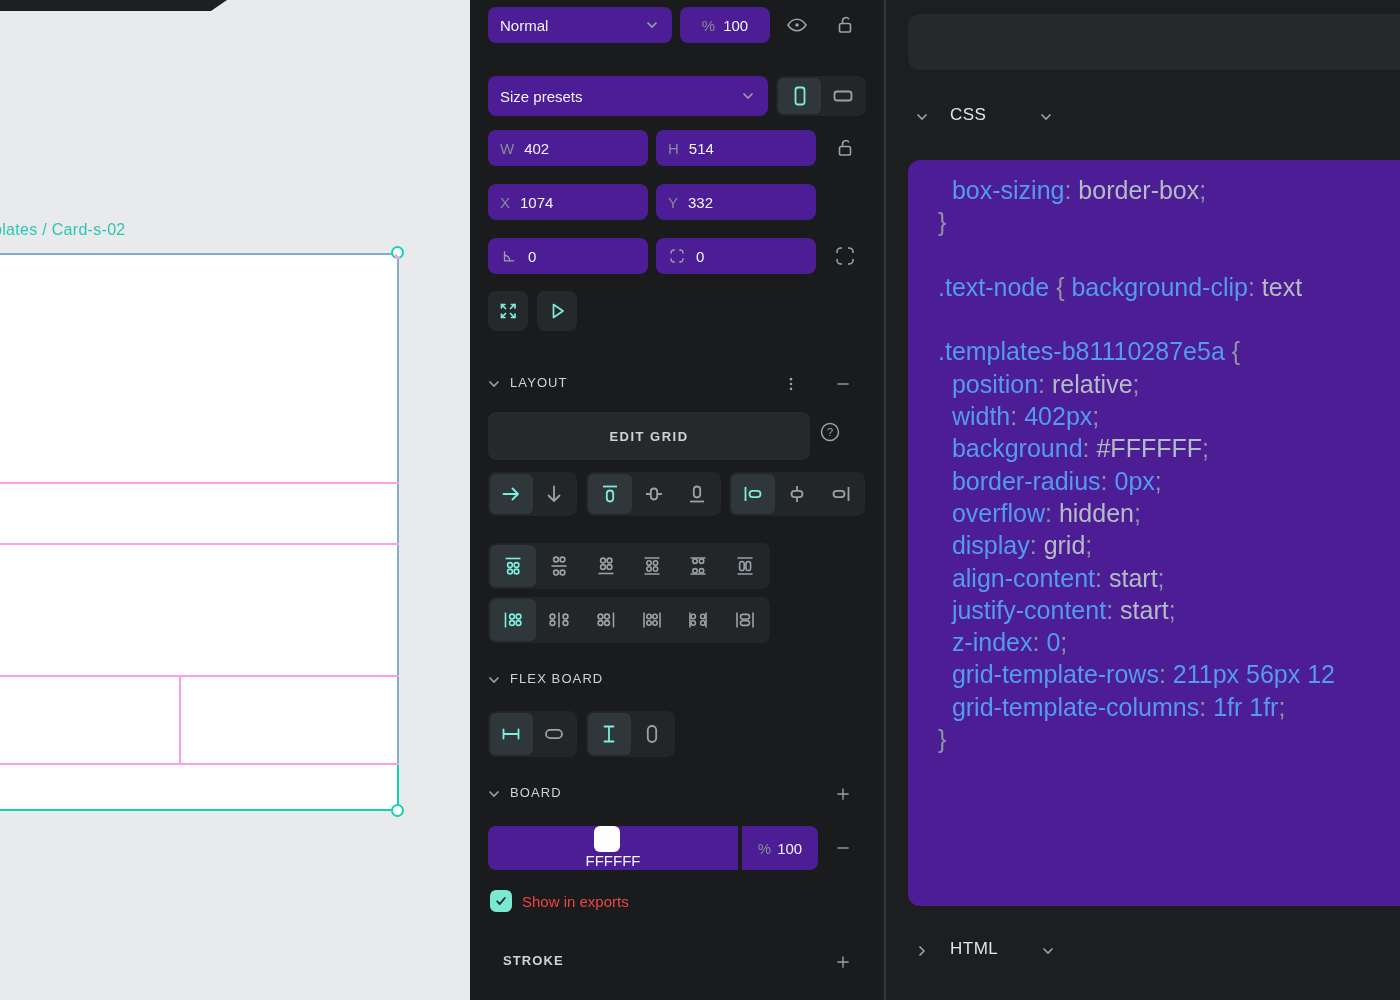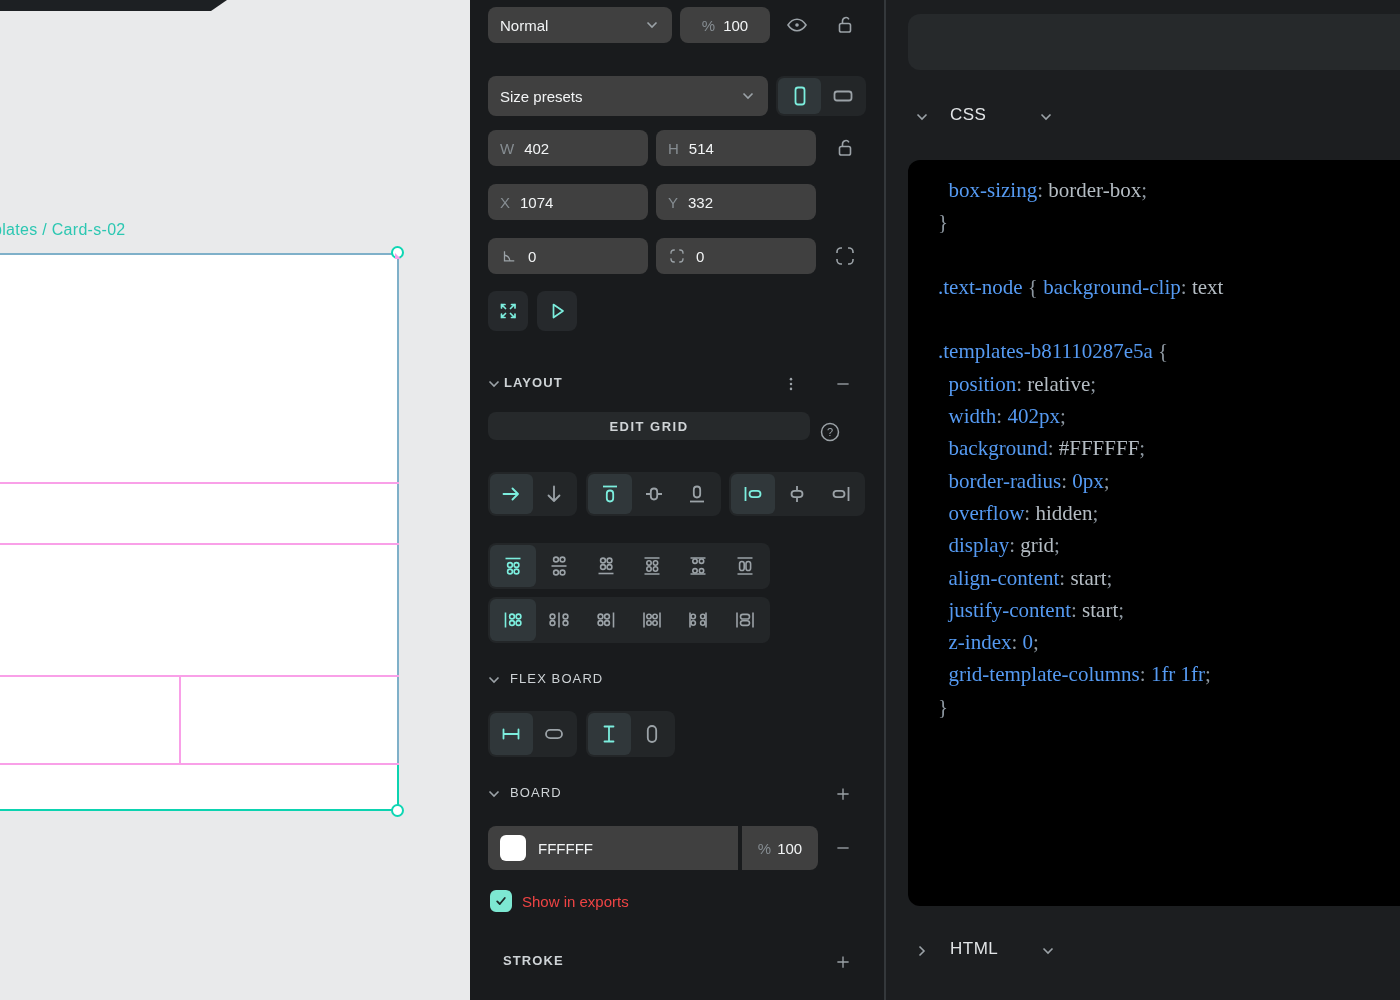--- a/index.html
+++ b/index.html
@@ -13,21 +13,21 @@
   #board{position:absolute;left:0;top:253px;width:399px;height:558px;background:#ffffff;}
   .sel-line{position:absolute;background:#7fb0c9;}
   .sel-line.teal{background:#0cd3b0;}
   .grid-line{position:absolute;background:#f9a0e8;}
   .handle{position:absolute;width:13px;height:13px;border:2.5px solid #0fd6b4;border-radius:50%;
           background:#ffffff;box-sizing:border-box;z-index:5;}
   .notch{position:absolute;left:2px;top:5px;width:0;height:0;border-left:6px solid #f9a0e8;border-top:6px solid transparent;}
   
   #design{position:absolute;left:470px;top:0;width:414px;height:1000px;background:#191b1d;}
   #divider{position:absolute;left:884px;top:0;width:2px;height:1000px;background:#34383b;}
-  .ctl{position:absolute;background:#404040;border-radius:8px;display:flex;align-items:center;
+  .ctl{position:absolute;background:#4c1d95;border-radius:8px;display:flex;align-items:center;
        box-sizing:border-box;padding:0 12px;color:#f2f4f5;font-size:15px;}
   .ctl .lbl{color:#868d92;margin-right:10px;}
   .ctl .chev{margin-left:auto;color:#9ba2a7;}
   .sec-title{position:absolute;font-size:13px;font-weight:500;letter-spacing:1.1px;color:#ced3d6;}
   .iconbox{position:absolute;width:24px;height:24px;color:#9ba2a7;display:flex;align-items:center;justify-content:center;}
   .btn-group{position:absolute;background:#232628;border-radius:8px;display:flex;align-items:center;padding:2px;box-sizing:border-box;}
   .gbtn{flex:1;height:calc(100% - 0px);border-radius:6px;display:flex;align-items:center;justify-content:center;
         color:#9ba2a7;background:transparent;border:none;padding:0;}
   .gbtn.on{background:#30373a;color:#7ceede;}
   .sqbtn{position:absolute;width:40px;height:40px;border-radius:8px;background:#26292c;color:#7ceede;
@@ -39,23 +39,23 @@
   .s18{width:18px;height:18px;} .s24{width:24px;height:24px;} .s16{width:16px;height:16px;}
   .rot90{transform:rotate(-90deg);}
   #checkbox{position:absolute;width:22px;height:22px;border-radius:6px;background:#7de8d2;
             display:flex;align-items:center;justify-content:center;border:none;}
   #show-exports-label{position:absolute;font-size:15px;color:#ef4444;}
   .swatch{width:26px;height:26px;border-radius:6px;background:#ffffff;margin-right:12px;flex:none;}
   
   #codepanel{position:absolute;left:886px;top:0;width:514px;height:1000px;background:#1c1e20;}
   .rbox{position:absolute;background:#26292b;border-radius:12px 0 0 12px;}
   .code-sec-label{position:absolute;font-size:17px;letter-spacing:.5px;color:#e2e5e7;}
-  #css-code{position:absolute;left:22px;top:160px;width:492px;height:746px;background:#000000;
+  #css-code{position:absolute;left:22px;top:160px;width:492px;height:746px;background:#4c1d95;
             border-radius:12px 0 0 12px;box-sizing:border-box;padding:14px 0 0 30px;overflow:hidden;
-            font-family:Liberation Serif, serif;font-size:21px;line-height:32.3px;}
+            font-family:Liberation Sans, sans-serif;font-size:25px;line-height:32.3px;}
   .code-line{white-space:pre;height:32.3px;}
   .tok-prop,.tok-sel,.tok-num{color:#559af2;}
   .tok-val{color:#b4bcc3;}
   .tok-pun{color:#8d97a0;}
   .tok-com{color:#7f8a94;}
 </style>
 </head>
 <body>
 
 <div id="stage">
@@ -204,39 +204,39 @@
             <path d="M8.5 5.5 18 12l-9.5 6.5z"></path>
           </svg>
       </span>
     </button>
 
     <span class="iconbox" style="left:12px;top:372px;">
       <svg class="s16" viewBox="0 0 16 16" fill="none" stroke="currentColor" stroke-width="1.6">
           <path d="M3.5 5.5 8 10l4.5-4.5"></path>
         </svg>
     </span>
-    <span class="sec-title" style="left:34px;top:375px;font-weight:bold;">LAYOUT</span>
+    <span class="sec-title" style="left:40px;top:375px;">LAYOUT</span>
     <button class="iconbox" style="left:309px;top:372px;background:none;border:none;">
       <span>
         <svg class="s18" viewBox="0 0 24 24" fill="currentColor">
             <circle cx="12" cy="5.5" r="1.7"></circle>
             <circle cx="12" cy="12" r="1.7"></circle>
             <circle cx="12" cy="18.5" r="1.7"></circle>
           </svg>
       </span>
     </button>
     <button class="iconbox" style="left:361px;top:372px;background:none;border:none;">
       <span>
         <svg class="s18" viewBox="0 0 24 24" fill="none" stroke="currentColor" stroke-width="1.8">
             <path d="M4.5 12h15"></path>
           </svg>
       </span>
     </button>
 
-    <button class="widebtn" style="left:18px;top:412px;width:322px;height:28px;">
+    <button class="widebtn" style="left:18px;top:412px;width:322px;height:48px;">
       <span>EDIT GRID</span>
     </button>
     <span class="iconbox" style="left:348px;top:420px;">
       <span>
         <svg class="s24" viewBox="0 0 24 24" fill="none" stroke="currentColor" stroke-width="1.5">
           <circle cx="12" cy="12" r="8.5"></circle>
           <text x="12" y="16" text-anchor="middle" font-size="11" fill="currentColor" stroke="none" font-family="Liberation Sans">?</text>
         </svg>
       </span>
     </span>
@@ -493,21 +493,21 @@
     </span>
     <span class="sec-title" style="left:40px;top:785px;">BOARD</span>
     <button class="iconbox" style="left:361px;top:782px;background:none;border:none;">
       <span>
         <svg class="s18" viewBox="0 0 24 24" fill="none" stroke="currentColor" stroke-width="1.8">
             <path d="M12 4.5v15M4.5 12h15"></path>
           </svg>
       </span>
     </button>
 
-    <div class="ctl" style="left:18px;top:826px;width:250px;height:44px;border-radius:8px 0 0 8px;">
+    <div class="ctl" style="left:18px;top:826px;width:250px;height:44px;border-radius:8px 0 0 8px;flex-direction:column;">
       <span class="swatch"></span>
       <span>FFFFFF</span>
     </div>
     <div class="ctl" style="left:272px;top:826px;width:76px;height:44px;border-radius:0 8px 8px 0;justify-content:center;">
       <span class="lbl" style="margin-right:6px;">%</span>
       <span>100</span>
     </div>
     <button class="iconbox" style="left:361px;top:836px;background:none;border:none;">
       <span>
         <svg class="s18" viewBox="0 0 24 24" fill="none" stroke="currentColor" stroke-width="1.8">
@@ -561,20 +561,21 @@
         <div class="code-line"><span class="tok-sel">.templates-b81110287e5a</span><span class="tok-pun"> {</span></div>
         <div class="code-line"><span class="tok-prop">  position</span><span class="tok-pun">: </span><span class="tok-val">relative</span><span class="tok-pun">;</span></div>
         <div class="code-line"><span class="tok-prop">  width</span><span class="tok-pun">: </span><span class="tok-num">402px</span><span class="tok-pun">;</span></div>
         <div class="code-line"><span class="tok-prop">  background</span><span class="tok-pun">: </span><span class="tok-val">#FFFFFF</span><span class="tok-pun">;</span></div>
         <div class="code-line"><span class="tok-prop">  border-radius</span><span class="tok-pun">: </span><span class="tok-num">0px</span><span class="tok-pun">;</span></div>
         <div class="code-line"><span class="tok-prop">  overflow</span><span class="tok-pun">: </span><span class="tok-val">hidden</span><span class="tok-pun">;</span></div>
         <div class="code-line"><span class="tok-prop">  display</span><span class="tok-pun">: </span><span class="tok-val">grid</span><span class="tok-pun">;</span></div>
         <div class="code-line"><span class="tok-prop">  align-content</span><span class="tok-pun">: </span><span class="tok-val">start</span><span class="tok-pun">;</span></div>
         <div class="code-line"><span class="tok-prop">  justify-content</span><span class="tok-pun">: </span><span class="tok-val">start</span><span class="tok-pun">;</span></div>
         <div class="code-line"><span class="tok-prop">  z-index</span><span class="tok-pun">: </span><span class="tok-num">0</span><span class="tok-pun">;</span></div>
+        <div class="code-line"><span class="tok-prop">  grid-template-rows</span><span class="tok-pun">: </span><span class="tok-num">211px 56px 12</span></div>
         <div class="code-line"><span class="tok-prop">  grid-template-columns</span><span class="tok-pun">: </span><span class="tok-num">1fr 1fr</span><span class="tok-pun">;</span></div>
         <div class="code-line"><span class="tok-pun">}</span></div>
       </div>
 
     <span class="iconbox" style="left:24px;top:939px;color:#9ba2a7;">
       <svg class="s16" viewBox="0 0 16 16" fill="none" stroke="currentColor" stroke-width="1.6">
           <path d="M5.5 3.5 10 8l-4.5 4.5"></path>
         </svg>
     </span>
     <span class="code-sec-label" style="left:64px;top:939px;">HTML</span>

